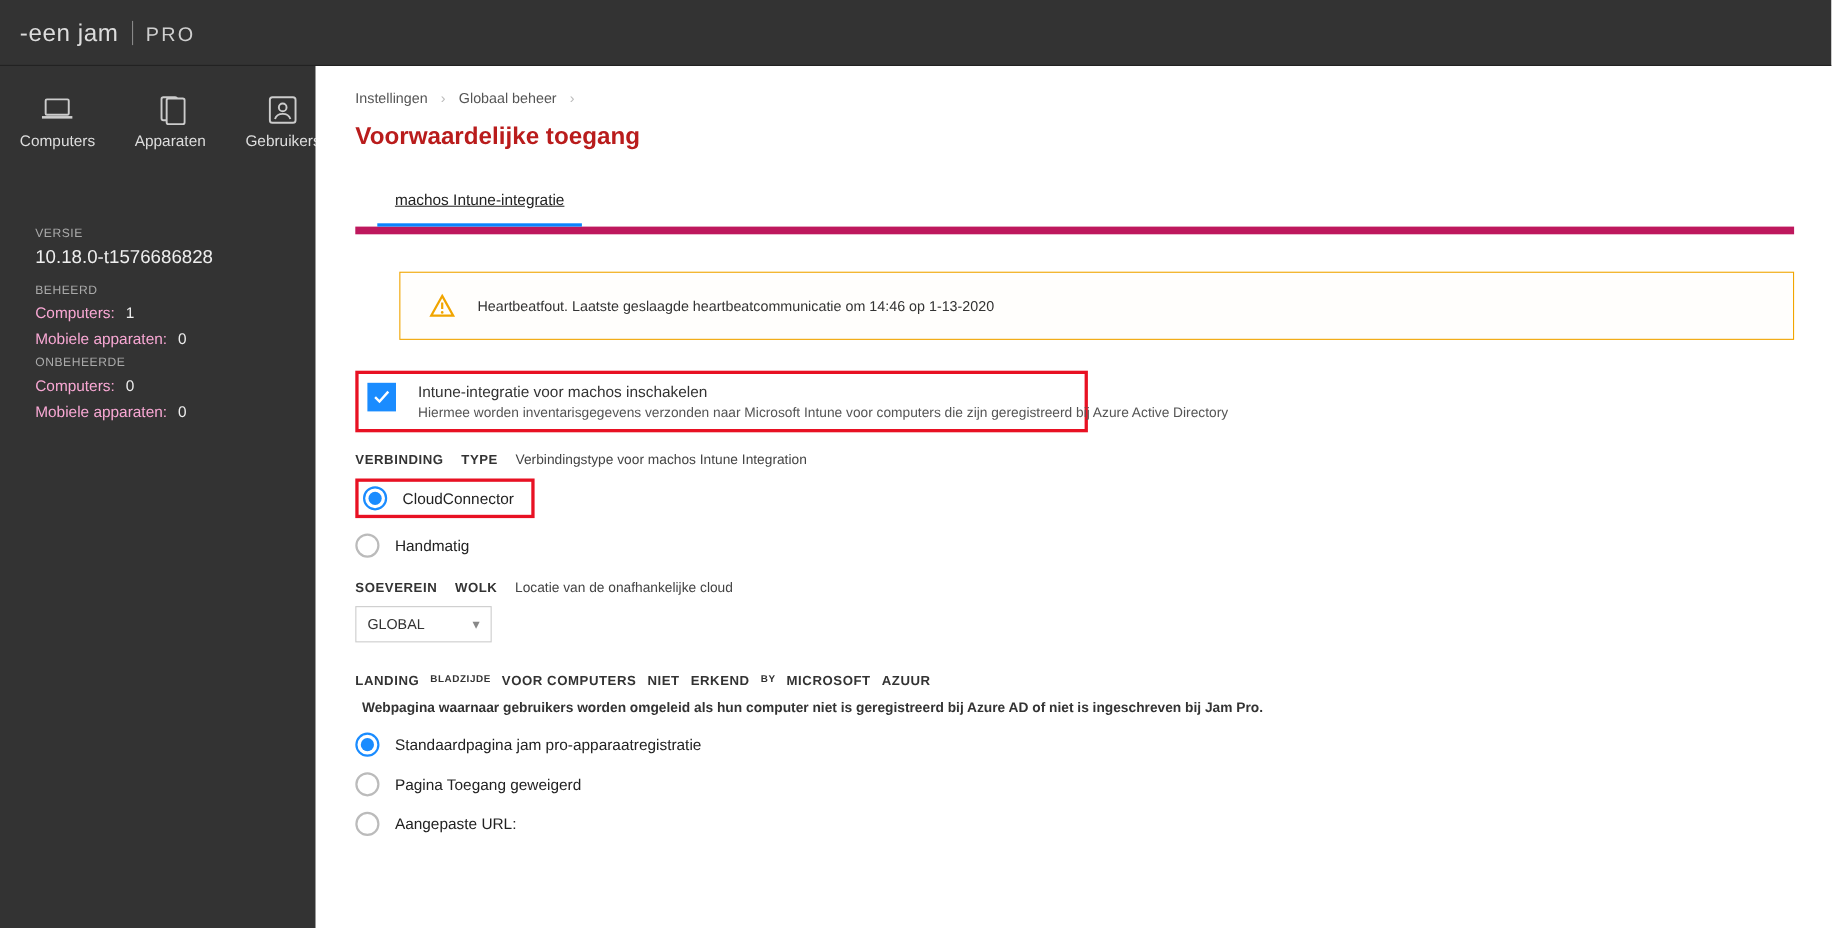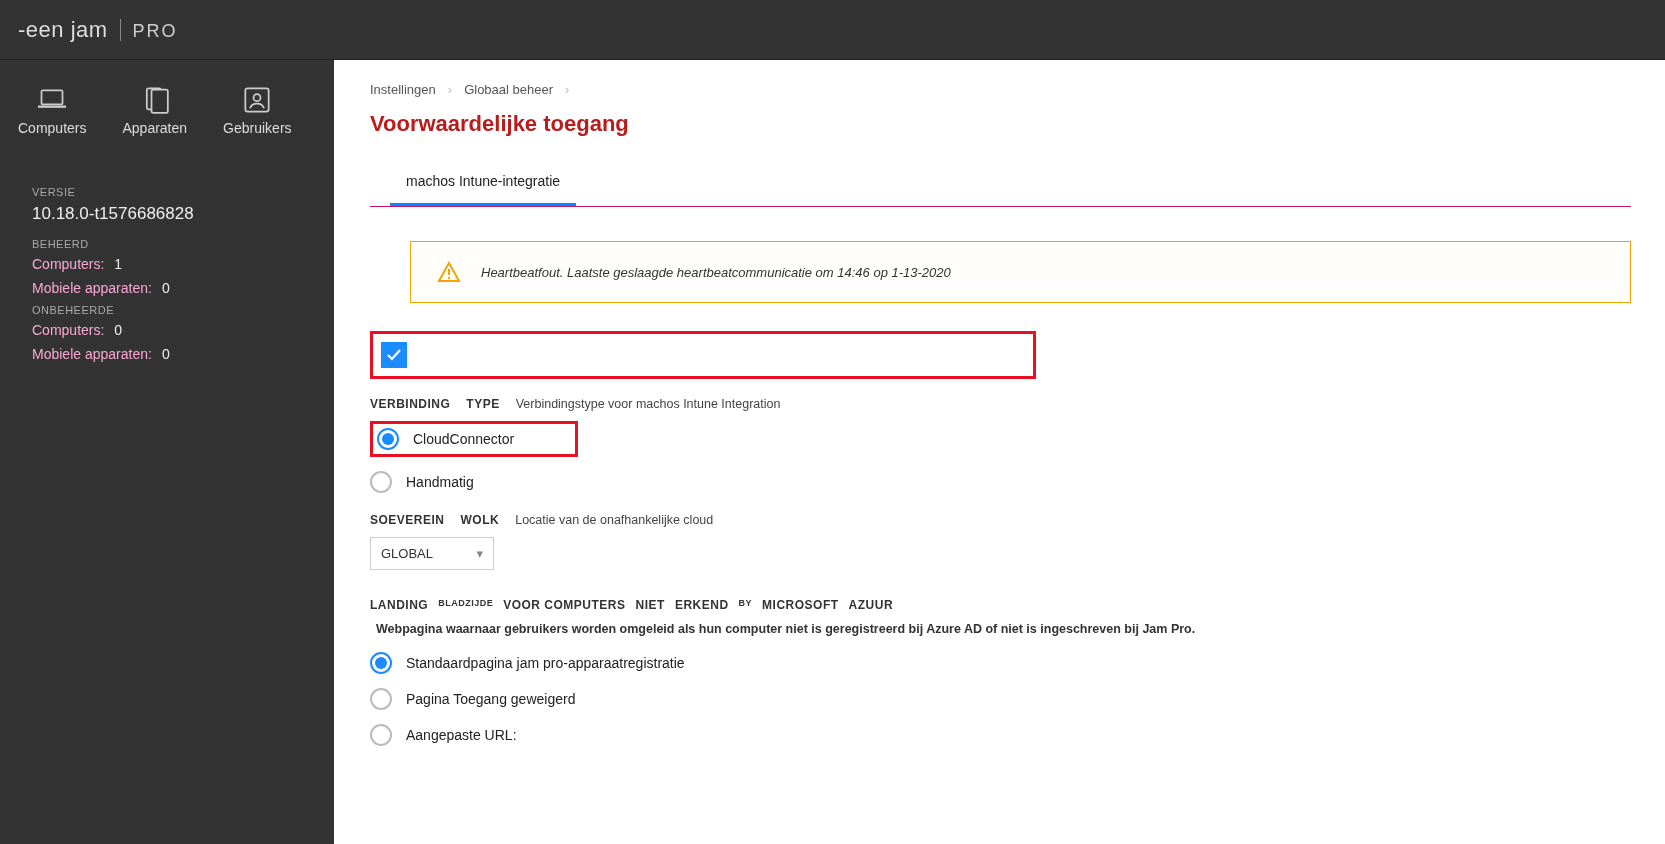--- a/index.html
+++ b/index.html
@@ -8,67 +8,67 @@
 
   
   .topbar { height:60px; background:#333333; color:#d7d7d7; border-bottom:1px solid #222; display:flex; align-items:center; padding:12px 18px; }
   .brand { display:flex; align-items:baseline; gap:6px; }
   .brand .name { font-size:22px; color:#ddd; position:relative; letter-spacing:0.5px; }
   .brand .divider { width:1px; height:22px; background:#888; margin:0 6px; align-self:center; }
   .brand .pro { font-size:18px; color:#cfcfcf; letter-spacing:2px; }
 
   
   .lower { flex:1; display:flex; overflow:hidden; }
-  .sidebar { width:334px; background:#333333; color:#ccc; display:flex; flex-direction:column; }
+  .sidebar { width:287px; background:#333333; color:#ccc; display:flex; flex-direction:column;gap:20px; }
   .sidenav { display:flex; gap:0; height:100px; border-bottom:0; }
   .navitem { flex:0 0 auto; display:flex; flex-direction:column; align-items:center; justify-content:center; gap:8px; padding:14px 18px 10px; color:#ddd; cursor:pointer; }
   .navitem .iconbox { width:28px; height:24px; display:flex; align-items:center; justify-content:center; }
   .navitem span.lbl { font-size:14px; color:#ddd; }
 
   .sideinfo { padding:22px 26px 10px 32px; font-size:14px; color:#ddd; }
   .sideinfo .seclabel { text-transform:uppercase; font-size:11px; color:#aaa; letter-spacing:0.5px; margin-top:4px; margin-bottom:6px; }
   .sideinfo .version { font-size:17px; color:#eee; margin-bottom:14px; }
   .kv { display:flex; gap:10px; margin-bottom:8px; font-size:14px; }
   .kv .k { color:#f9a8d4; }
   .kv .v { color:#eee; }
 
   
   .content { flex:1; background:#fff; padding:16px 34px 20px 36px; overflow:auto; }
   .breadcrumb { display:flex; align-items:center; gap:12px; font-size:13px; color:#555; margin-top:6px; }
   .breadcrumb .crumb { color:#555; cursor:pointer; }
   .breadcrumb .sep { color:#bbb; }
   .pagetitle { font-size:22px; color:#b91c1c; margin-top:14px; margin-bottom:24px; }
 
-  .tabs { border-bottom:1px solid #be185d; display:flex; padding-left:20px; }
+  .tabs { border-bottom:7px solid #be185d; display:flex; padding-left:20px;text-decoration:underline; }
   .tab { padding:12px 16px 14px; font-size:14px; color:#555; cursor:pointer; border-bottom:3px solid transparent; }
   .tab.active { border-bottom:3px solid #0a84ff; color:#222; }
 
   .form-area { padding-top:34px; }
   .alert { border:1px solid #f1a500; background:#fffefc; display:flex; align-items:center; gap:20px; padding:18px 26px; margin:0 0 28px 40px; }
   .alert .warnicon { width:24px; height:24px; flex:0 0 auto; }
-  .alert .msg { font-size:13px; color:#333;font-style:italic; }
+  .alert .msg { font-size:13px; color:#333; }
 
   .checkbox-row { display:flex; gap:20px; align-items:flex-start; padding:8px; border:3px solid #e81123; margin-bottom:18px; width:666px; }
   .chkbox { width:26px; height:26px; background:#1a8cff; display:flex; align-items:center; justify-content:center; cursor:pointer; flex:0 0 auto; }
   .chkbox svg { width:16px; height:16px; }
   .chklabels .main { font-size:14px; color:#333; margin-bottom:4px; }
   .chklabels .sub { font-size:12.5px; color:#555; white-space:nowrap; }
 
   .fieldlabel { display:flex; align-items:baseline; gap:16px; font-size:12px; text-transform:uppercase; color:#333; margin-bottom:10px; }
   .fieldlabel .strong { font-weight:600; letter-spacing:0.5px; }
   .fieldlabel .hint { text-transform:none; font-size:12.5px; color:#444; }
 
   .radio-wrap { display:flex; flex-direction:column; gap:14px; margin-bottom:20px; }
   .radio { display:flex; align-items:center; gap:14px; cursor:pointer; }
   .radio .circ { width:22px; height:22px; border-radius:50%; border:2px solid #bbb; background:#fff; display:flex; align-items:center; justify-content:center; flex:0 0 auto; }
   .radio.selected .circ { border-color:#1a8cff; }
   .radio.selected .circ::after { content:""; width:12px; height:12px; border-radius:50%; background:#1a8cff; }
   .radio .rlabel { font-size:14px; color:#222; }
 
-  .radio-box-highlight { border:3px solid #e81123; padding:4px 4px; width:208px; }
+  .radio-box-highlight { border:3px solid #e81123; padding:4px 4px; width:163px; }
 
   .dropdown { width:124px; border:1px solid #ccc; padding:8px 10px; display:flex; align-items:center; justify-content:space-between; cursor:pointer; font-size:13px; color:#333; margin-bottom:28px; }
   .dropdown .caret { color:#888; }
 
   .landing-label { display:flex; align-items:flex-start; gap:10px; flex-wrap:wrap; font-size:12px; color:#333; margin-bottom:16px; }
   .landing-label .w { text-transform:uppercase; font-weight:600; letter-spacing:0.5px; }
   .landing-label .tiny { font-size:9px; }
   .landing-label .desc { font-size:12.5px; text-transform:none; font-weight:700; color:#333; margin-left:6px; }
 </style>
 </head>
@@ -165,20 +165,24 @@
             </svg>
         </span>
         <span class="msg">Heartbeatfout. Laatste geslaagde heartbeatcommunicatie om 14:46 op 1-13-2020</span>
       </div>
 
       <div class="checkbox-row">
         <div class="chkbox">
           <svg viewBox="0 0 16 16">
               <path d="M2 8 L6 12 L14 3" fill="none" stroke="#fff" stroke-width="2.2"></path>
             </svg>
+        </div>
+        <div class="chklabels">
+          <div class="main">Intune-integratie voor machos inschakelen</div>
+          <div class="sub">Hiermee worden inventarisgegevens verzonden naar Microsoft Intune voor computers die zijn geregistreerd bij Azure Active Directory</div>
         </div>
       </div>
 
       <div class="fieldlabel">
         <span class="strong">VERBINDING</span>
         <span class="strong">TYPE</span>
         <span class="hint">Verbindingstype voor machos Intune Integration</span>
       </div>
 
       <div class="radio-wrap">

